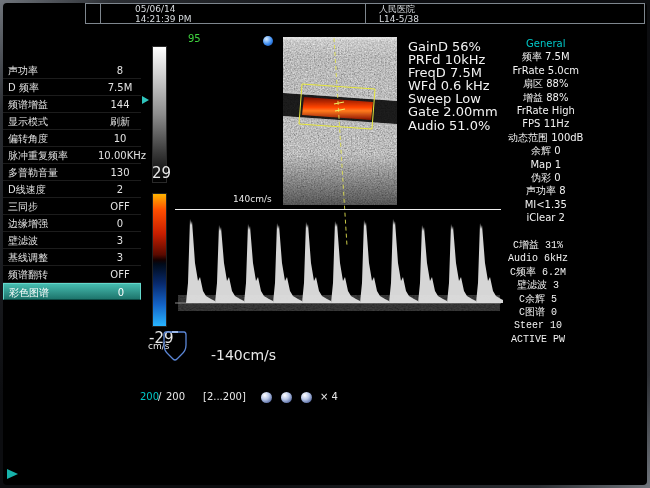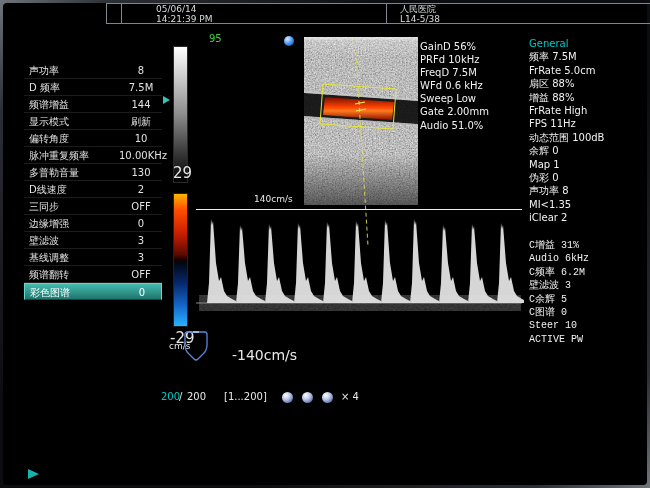--- a/index.html
+++ b/index.html
@@ -1,21 +1,21 @@
 <!DOCTYPE html>
 <html><head>
 <meta charset="utf-8">
 <style>
   * { margin:0; padding:0; box-sizing:border-box; }
   html,body { width:650px; height:488px; overflow:hidden; background:#000; }
   body { font-family:"DejaVu Sans","Liberation Sans",sans-serif; }
   .screen { position:relative; width:650px; height:488px;
     background:linear-gradient(135deg,#70757c 0%,#2b2e33 10%,#0c0d10 35%,#0c0d10 65%,#2b2e33 90%,#70757c 100%); }
   .inner { position:absolute; inset:3px; background:#000; border-radius:4px; }
-  .content { position:absolute; inset:0; color:#ddd; font-size:10px;margin-left:21px; }
+  .content { position:absolute; inset:0; color:#ddd; font-size:10px; }
 
   
   .header { position:absolute; left:85px; top:3px; width:560px; height:21px;
     border:1px solid #7e868e; display:flex; }
   .hc0 { width:15px; border-right:1px solid #7e868e; }
   .hc1 { width:265px; border-right:1px solid #7e868e; padding:1px 0 0 34px; }
   .hc2 { flex:1; padding:1px 0 0 13px; }
   .hline { font-size:9px; line-height:9.5px; color:#d8dce0; white-space:nowrap; }
 
   
@@ -42,27 +42,27 @@
   .cs-unit { position:absolute; left:148px; top:341px; font-size:9px; color:#e8e8e8; }
 
   
   .bimg { position:absolute; left:283px; top:37px; width:114px; height:168px; background:#161616; overflow:hidden; }
   .pwline { position:absolute; left:300px; top:36px; width:80px; height:212px; pointer-events:none; }
   .ball { position:absolute; border-radius:50%; }
   .ball.blue { left:263px; top:36px; width:10px; height:10px;
     background:radial-gradient(circle at 35% 30%, #d8ecff, #3c8cf0 55%, #0a3a90 100%); }
 
   
-  .ovl { position:absolute; left:399px; top:40px; font-size:10px; line-height:13.1px; color:#f2f2f2; }
+  .ovl { position:absolute; left:408px; top:40px; font-size:13px; line-height:13.1px; color:#f2f2f2; }
   .ovl div { white-space:nowrap; }
 
   
   .rpB { position:absolute; left:508px; top:37px; font-size:10px; line-height:13.4px; color:#f2f2f2; }
   .rpC { position:absolute; left:508px; top:239px; font-size:10px; line-height:13.4px; color:#f2f2f2;font-family:Liberation Mono, monospace; }
-  .rpB div, .rpC div { white-space:nowrap; }
+  .rpB div, .rpC div { white-space:nowrap;text-align:center; }
   .teal { color:#00c8c8; }
 
   
   .specline { position:absolute; left:175px; top:209px; width:326px; height:1px; background:#eeeeee; }
   .spec { position:absolute; left:173px; top:205px; width:330px; height:155px; }
   .lbl140 { position:absolute; left:233px; top:194px; font-size:9px; color:#e8e8e8; }
   .lblm140 { position:absolute; left:211px; top:347px; font-size:14px; color:#e8e8e8; }
 
   .bodymark { position:absolute; left:160px; top:329px; width:30px; height:34px; }
 
@@ -274,21 +274,21 @@
     <div class="lblm140">-140cm/s</div>
 
     <svg class="bodymark" viewBox="0 0 30 34">
       <path d="M6,3 L24,3 Q26,3 26,6 L26,16 Q26,22 21,26 L17,30 Q15,32 13,30 L9,26 Q4,22 4,16 L4,6 Q4,3 6,3 Z" fill="none" stroke="#5b86d6" stroke-width="1.3"></path>
       <line x1="12" y1="3" x2="18" y2="3" stroke="#9db8e8" stroke-width="2"></line>
     </svg>
 
     <div class="fCur">200</div>
     <div class="fSep">/</div>
     <div class="fTot">200</div>
-    <div class="fRange">[1...200]</div>
+    <div class="fRange">[2...200]</div>
     <div class="navball nb1"></div>
     <div class="navball nb2"></div>
     <div class="navball nb3"></div>
     <div class="fMult">× 4</div>
 
     <svg class="corner" viewBox="0 0 14 12">
       <polygon points="1,1 12,6 1,11" fill="#17b3ab"></polygon>
     </svg>
 
   </div>

